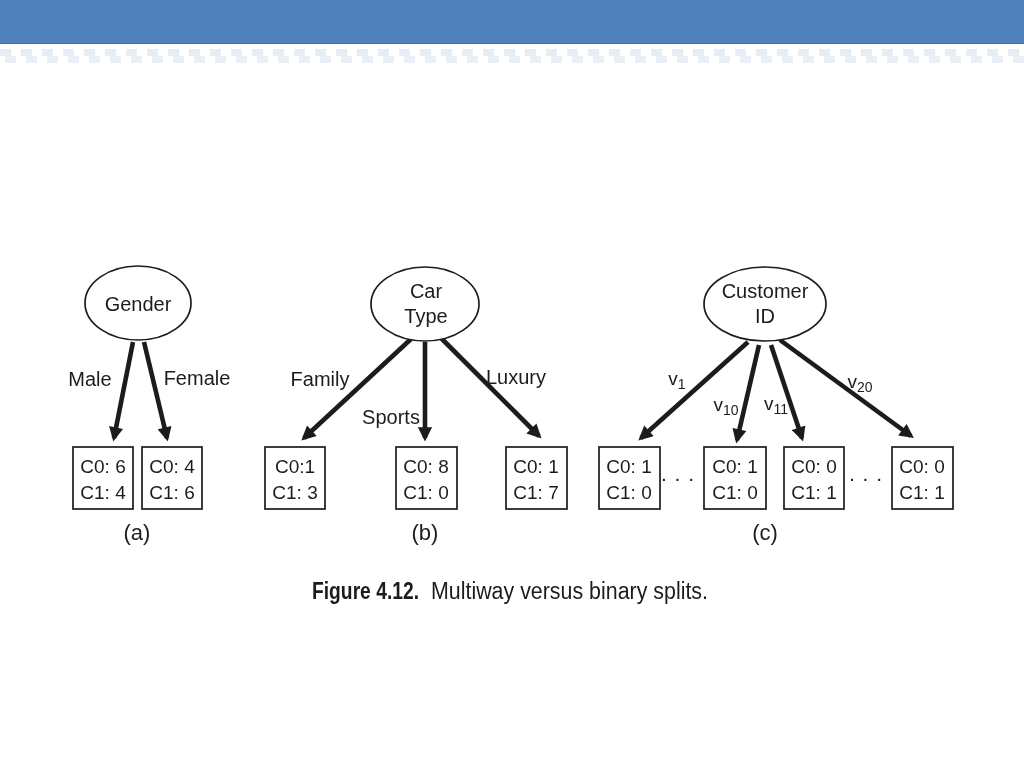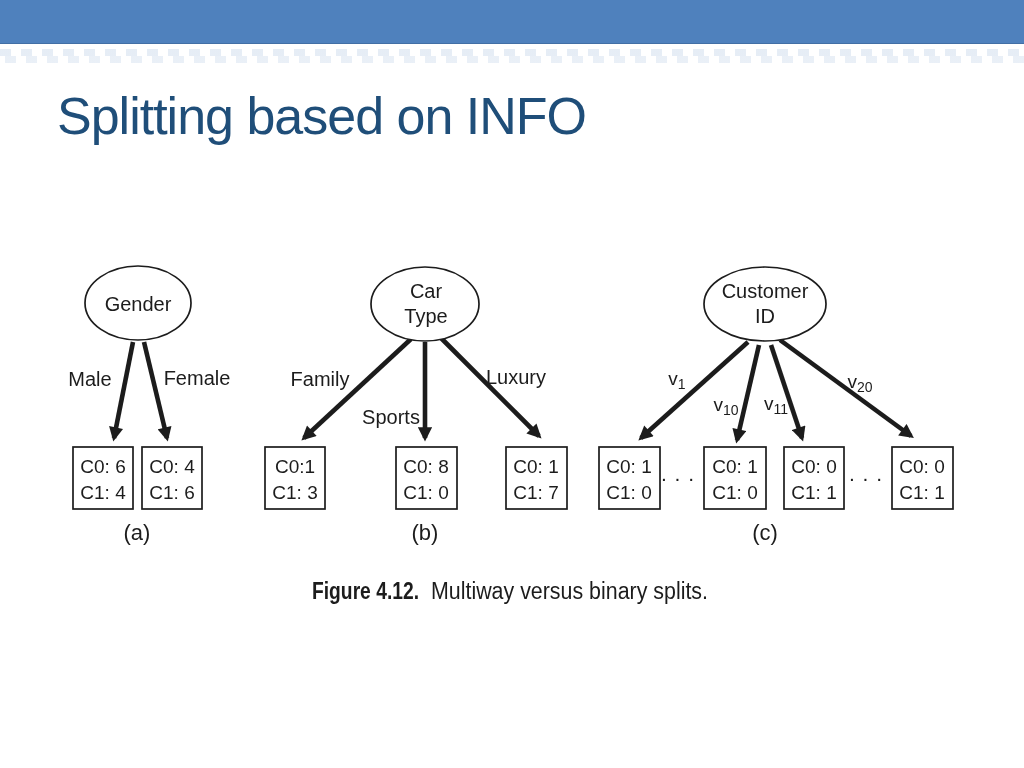--- a/index.html
+++ b/index.html
@@ -44,21 +44,20 @@
   svg .capr { font-size:23px; }
 </style>
 </head>
 <body>
 
 <div class="slide">
 
   <div class="band"></div>
   <div class="pattern"></div>
 
-  <h1 class="title">Splitting based on INFO</h1>
 
   <svg class="figure" width="1024" height="768" viewBox="0 0 1024 768" xmlns="http://www.w3.org/2000/svg">
     <defs>
       <marker id="arrow" viewBox="0 0 10 10" refX="7.5" refY="5" markerWidth="3.4" markerHeight="3.1" orient="auto">
         <path d="M0,0 L10,5 L0,10 z" fill="#1c1c1c"></path>
       </marker>
     </defs>
 
     <g>
       <line class="edge" x1="133" y1="342" x2="114" y2="438" marker-end="url(#arrow)"></line>

